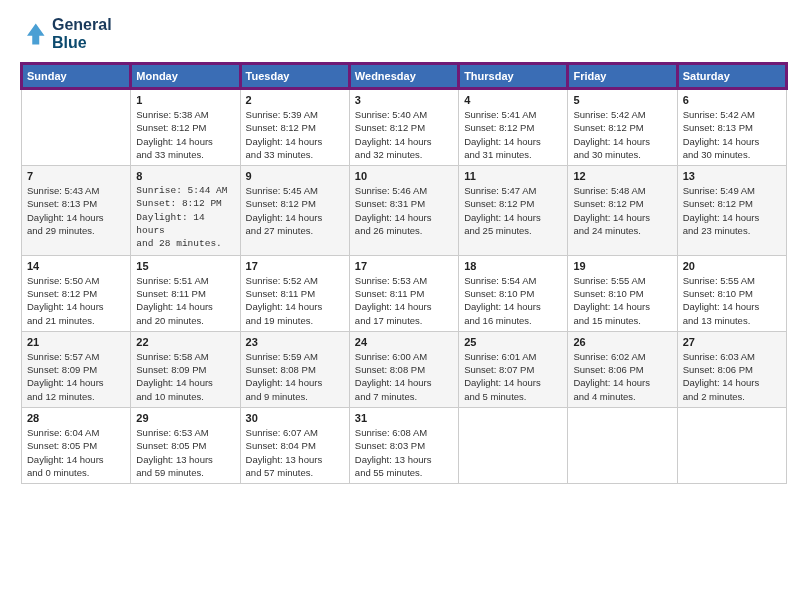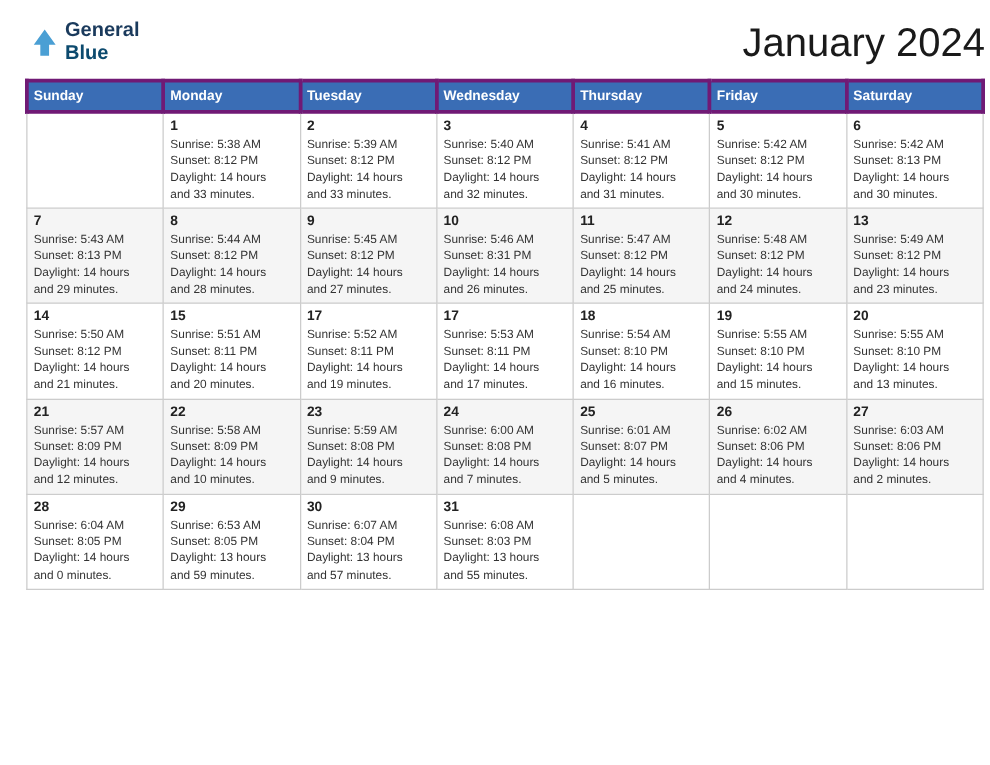--- a/index.html
+++ b/index.html
@@ -91,21 +91,20 @@
     <div class="logo">
       <svg class="logo-icon" viewBox="0 0 32 32">
         <polygon points="18,4 28,18 22,18 22,28 14,28 14,18 8,18" fill="#4a9fd4"></polygon>
       </svg>
       <div>
         <div style="font-size:16px;font-weight:bold;color:#1a3a5c;">General</div>
         <div style="font-size:16px;font-weight:bold;color:#0c4a6e;">Blue</div>
       </div>
     </div>
     <div class="title-area">
-      <div class="month-title">January 2024</div>
     </div>
   </div>
 
   <table class="calendar">
     <thead>
       <tr>
       <th>Sunday</th>
           <th>Monday</th>
           <th>Tuesday</th>
           <th>Wednesday</th>
@@ -163,21 +162,21 @@
         <tr>
           <td>
             <span class="day-number">7</span>
             <div class="day-info" style="white-space: pre-line;">Sunrise: 5:43 AM
 Sunset: 8:13 PM
 Daylight: 14 hours
 and 29 minutes.</div>
           </td>
           <td>
             <span class="day-number">8</span>
-            <div class="day-info" style="white-space: pre-line;">Sunrise: 5:44 AM
+            <div class="day-info" style="white-space: pre-line; font-family: Liberation Mono, monospace;">Sunrise: 5:44 AM
 Sunset: 8:12 PM
 Daylight: 14 hours
 and 28 minutes.</div>
           </td>
           <td>
             <span class="day-number">9</span>
             <div class="day-info" style="white-space: pre-line;">Sunrise: 5:45 AM
 Sunset: 8:12 PM
 Daylight: 14 hours
 and 27 minutes.</div>

